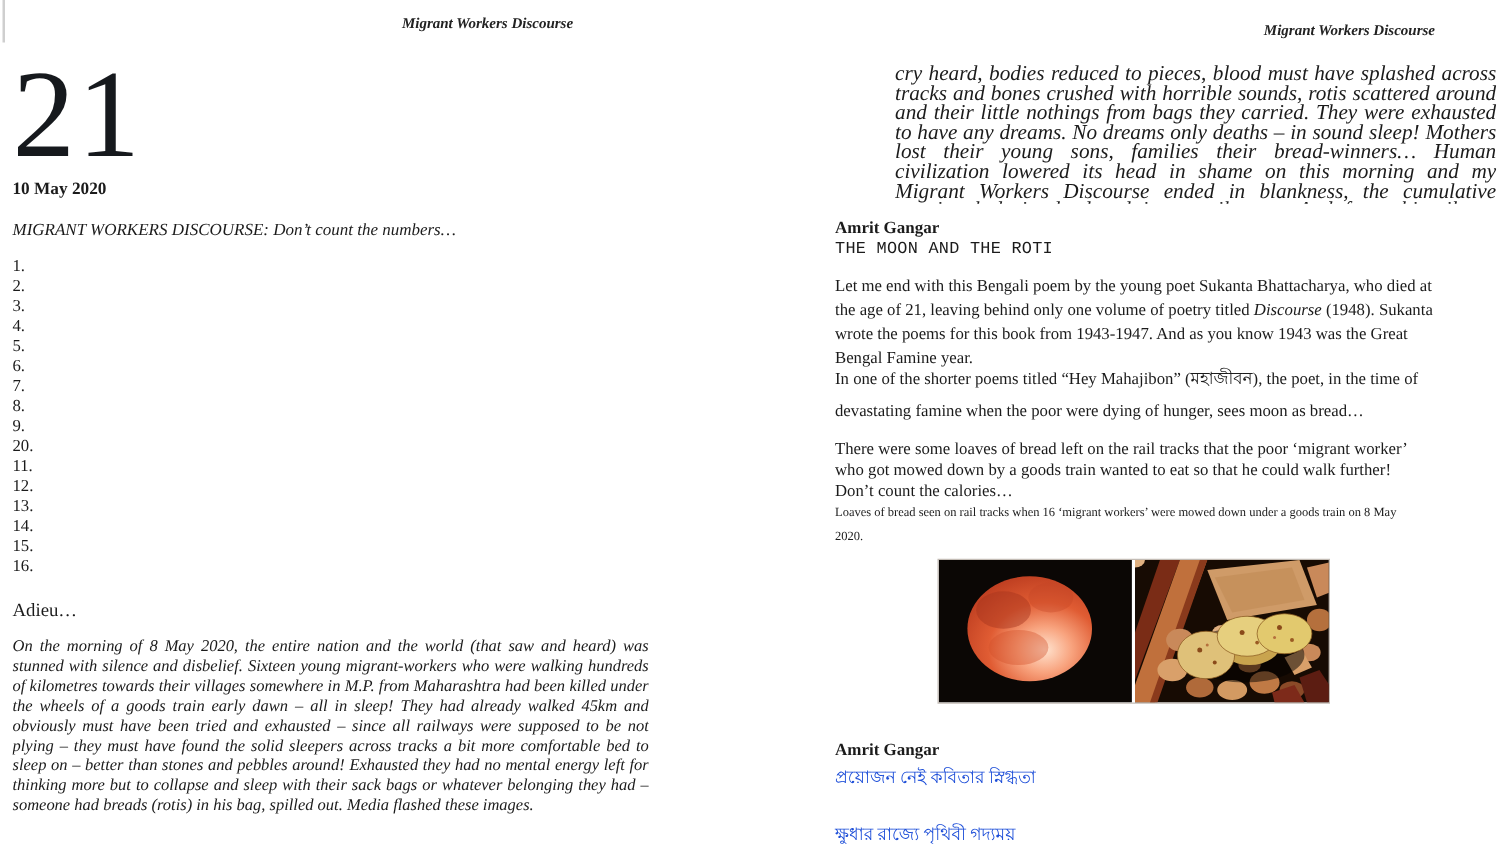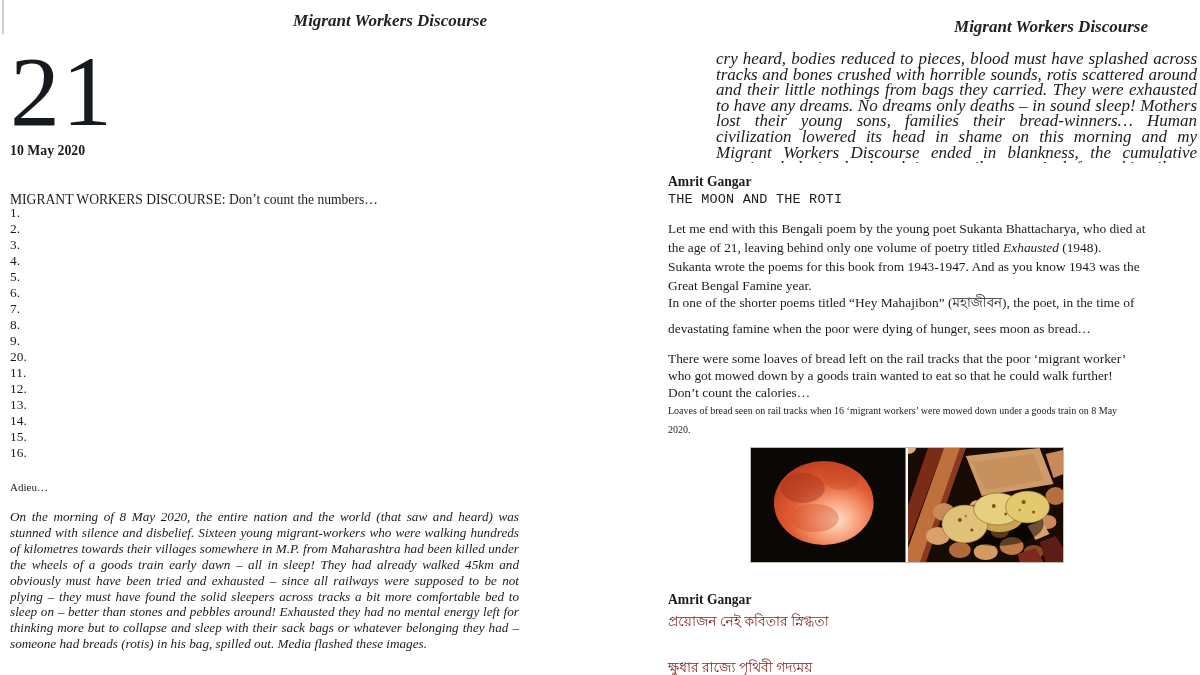--- a/index.html
+++ b/index.html
@@ -7,46 +7,46 @@
     width:1200px;height:675px;position:relative;overflow:hidden;
     background:#ffffff;color:#1b1b1b;
     font-family:"Liberation Serif","DejaVu Serif",serif;
     font-size:13.4px;
   }
   .abs{position:absolute;}
   .i{font-style:italic;}
   .b{font-weight:bold;}
   .just{text-align:justify;}
   p,div{margin:0;}
-  .running-head{font-size:17px;font-weight:bold;font-style:italic;color:#222;}
+  .running-head{font-size:12px;font-weight:bold;font-style:italic;color:#222;}
   .edge-artifact{left:2px;top:0;width:2px;height:34px;background:#cfcfcf;}
 
   
   .chapter-num{left:10px;top:42px;font-size:100px;line-height:1;color:#16191d;letter-spacing:2px;text-align:right;}
   .entry-date{left:10px;top:143px;font-size:13.8px;font-weight:bold;}
-  .entry-title{left:10px;top:192px;font-size:13.6px;}
+  .entry-title{left:10px;top:176px;font-size:13.6px;font-style:italic;}
   .num-list{left:10px;top:205px;width:200px;line-height:16px;font-size:13.4px;}
-  .adieu{left:10px;top:481px;font-size:11px;}
+  .adieu{left:10px;top:481px;font-size:15px;}
   .left-para{left:10px;top:509px;width:509px;line-height:15.9px;font-size:13.2px;overflow:hidden;height:162px;}
 
   
   .open-para{left:668px;top:51px;width:481px;line-height:15.6px;font-size:17px;overflow:hidden;height:112px;margin-left:48px;}
   .r-author{left:668px;top:174px;font-size:13.6px;font-weight:bold;}
   .r-poemtitle{left:668px;top:192px;font-size:13.5px;letter-spacing:0.2px;font-family:Liberation Mono, monospace;}
   .r-para1{left:668px;top:219px;width:479px;line-height:19px;font-size:13.4px;}
   .r-para2{left:668px;top:290px;width:479px;line-height:26px;font-size:13.4px;}
   .r-para3{left:668px;top:350px;width:470px;line-height:17px;font-size:13.4px;}
   .r-caption{left:668px;top:401px;width:450px;line-height:19px;font-size:10px;}
 
   .photo-strip{left:750px;top:447px;width:314px;height:116px;
     display:flex;gap:2px;background:#fff;border:1px solid #c3bcb5;box-sizing:border-box;padding:0;}
   .photo-strip svg{display:block;height:100%;}
 
   .r-author2{left:668px;top:592px;font-size:13.6px;font-weight:bold;}
-  .bn{left:668px;font-size:13.8px;color:#7f1d1d;font-family:"Liberation Serif","DejaVu Sans",serif;}
+  .bn{left:668px;font-size:13.8px;color:#1d4ed8;font-family:"Liberation Serif","DejaVu Sans",serif;}
   .bn1{top:610px;} .bn2{top:634px;margin-top:44px;} .bn3{top:656px;}
 </style>
 </head>
 <body>
 
 <div class="abs edge-artifact"></div>
 
 <div class="abs running-head" style="left:240px;top:11px;width:300px;text-align:center;">Migrant Workers Discourse</div>
 <div class="abs running-head" style="left:948px;top:17px;width:200px;text-align:right;">Migrant Workers Discourse</div>
 
@@ -77,21 +77,21 @@
   <div class="abs adieu">Adieu…</div>
   <p class="abs left-para i just">On the morning of 8 May 2020, the entire nation and the world (that saw and heard) was stunned with silence and disbelief. Sixteen young migrant-workers who were walking hundreds of kilometres towards their villages somewhere in M.P. from Maharashtra had been killed under the wheels of a goods train early dawn – all in sleep! They had already walked 45km and obviously must have been tried and exhausted – since all railways were supposed to be not plying – they must have found the solid sleepers across tracks a bit more comfortable bed to sleep on – better than stones and pebbles around! Exhausted they had no mental energy left for thinking more but to collapse and sleep with their sack bags or whatever belonging they had – someone had breads (rotis) in his bag, spilled out. Media flashed these images.</p>
 </div>
 
 <div>
   <p class="abs open-para i just">cry heard, bodies reduced to pieces, blood must have splashed across tracks and bones crushed with horrible sounds, rotis scattered around and their little nothings from bags they carried. They were exhausted to have any dreams. No dreams only deaths – in sound sleep! Mothers lost their young sons, families their bread-winners… Human civilization lowered its head in shame on this morning and my Migrant Workers Discourse ended in blankness, the cumulative emotional drain deadened into a silence… And from this silence surfaced a poem…</p>
 
   <div class="abs r-author b">Amrit Gangar</div>
   <div class="abs r-poemtitle">THE MOON AND THE ROTI</div>
 
-  <p class="abs r-para1"><span>Let me end with this Bengali poem by the young poet Sukanta Bhattacharya, who died at the age of 21, leaving behind only one volume of poetry titled </span><span class="i">Exhausted</span><span> (1948). Sukanta wrote the poems for this book from 1943-1947. And as you know 1943 was the Great Bengal Famine year.</span></p>
+  <p class="abs r-para1"><span>Let me end with this Bengali poem by the young poet Sukanta Bhattacharya, who died at the age of 21, leaving behind only one volume of poetry titled </span><span class="i">Discourse</span><span> (1948). Sukanta wrote the poems for this book from 1943-1947. And as you know 1943 was the Great Bengal Famine year.</span></p>
 
   <p class="abs r-para2">In one of the shorter poems titled “Hey Mahajibon” (মহাজীবন), the poet, in the time of devastating famine when the poor were dying of hunger, sees moon as bread…</p>
   <p class="abs r-para3">There were some loaves of bread left on the rail tracks that the poor ‘migrant worker’ who got mowed down by a goods train wanted to eat so that he could walk further! Don’t count the calories…</p>
   <p class="abs r-caption">Loaves of bread seen on rail tracks when 16 ‘migrant workers’ were mowed down under a goods train on 8 May 2020.</p>
 
   <div class="abs photo-strip">
 
     <svg width="155" height="114" viewBox="0 0 155 114" preserveAspectRatio="none">
       <defs>
         <radialGradient id="moonG" cx="62%" cy="70%" r="78%">

